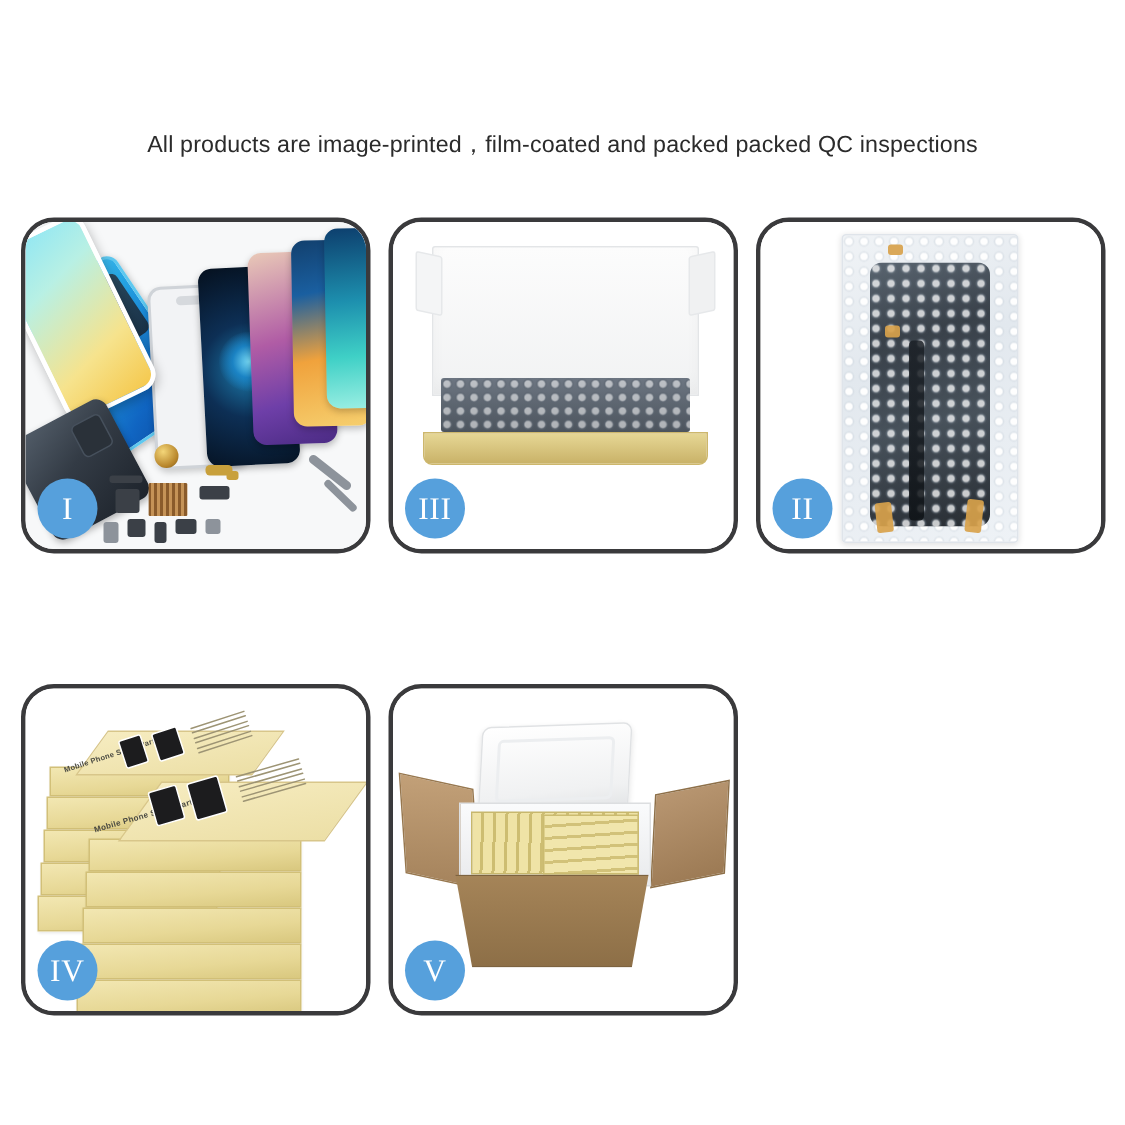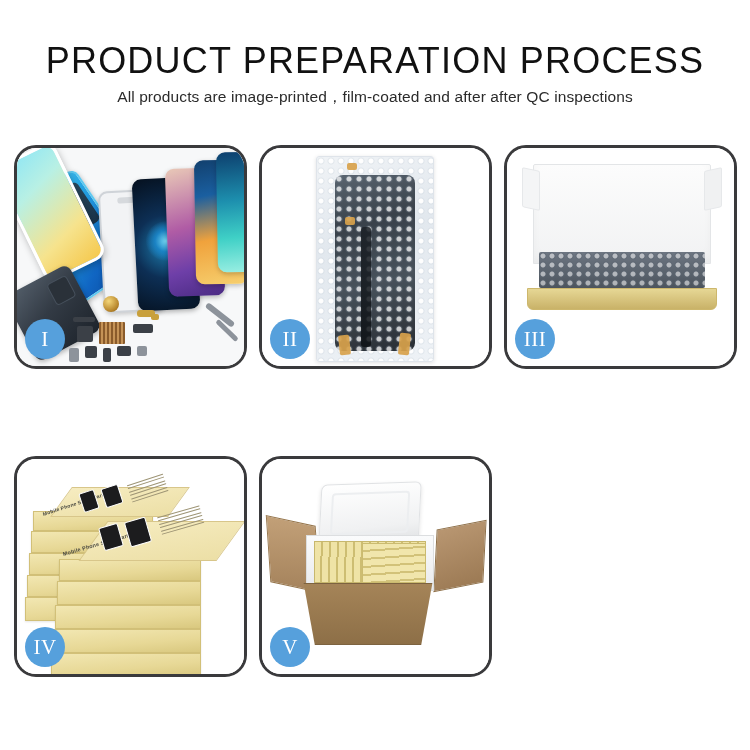--- a/index.html
+++ b/index.html
@@ -320,22 +320,21 @@
     position:absolute; width:14px; height:22px;
     background:#ab8a5e; border:1px solid #947351; opacity:.9;
   }
 </style>
 </head>
 <body>
 
 <div class="page">
 
   <div class="header">
-    <div class="title">PRODUCT PREPARATION PROCESS</div>
-    <div class="subtitle">All products are image-printed，film-coated and after after QC inspections</div>
+    <div class="subtitle">All products are image-printed，film-coated and packed packed QC inspections</div>
   </div>
 
   <div class="grid">
 
     <div class="panel">
       <div class="panel-inner p1">
         <div class="ph-blue ph"></div>
         <div class="ph-white ph"></div>
         <div class="ph-dark ph"></div>
         <div class="ph-purple ph"></div>
@@ -357,44 +356,44 @@
         <div class="part grey" style="left:120px; top:198px; width:10px; height:10px;"></div>
         <div class="part gold" style="left:134px; top:166px; width:8px; height:6px;"></div>
         <div class="part grey" style="left:186px; top:164px; width:34px; height:6px; transform:rotate(38deg); border-radius:3px;"></div>
         <div class="part grey" style="left:196px; top:180px; width:28px; height:5px; transform:rotate(44deg); border-radius:3px;"></div>
 
         <div class="badge">I</div>
       </div>
     </div>
 
     <div class="panel">
+      <div class="panel-inner p3">
+        <div class="box3-tray"></div>
+        <div class="box3-lid"></div>
+        <div class="box3-foam"></div>
+        <div class="box3-trayfront"></div>
+        <div class="badge">III</div>
+      </div>
+    </div>
+
+    <div class="panel">
       <div class="panel-inner p2">
         <div class="bubble-bag">
           <div class="bubble-inner"></div>
           <div class="flex-strip"></div>
           <div class="tape" style="left:30px; top:6px; width:10px; height:7px;"></div>
           <div class="tape" style="left:28px; top:60px; width:10px; height:8px;"></div>
           <div class="tape" style="left:22px; top:178px; width:11px; height:20px; transform:rotate(-6deg);"></div>
           <div class="tape" style="left:82px; top:176px; width:11px; height:22px; transform:rotate(6deg);"></div>
         </div>
         <div class="badge">II</div>
       </div>
     </div>
 
     <div class="panel">
-      <div class="panel-inner p3">
-        <div class="box3-tray"></div>
-        <div class="box3-lid"></div>
-        <div class="box3-foam"></div>
-        <div class="box3-trayfront"></div>
-        <div class="badge">III</div>
-      </div>
-    </div>
-
-    <div class="panel">
       <div class="panel-inner p4">
 
         <div class="stackbox" style="left:16px; top:52px; width:120px; height:20px;"></div>
         <div class="stackbox" style="left:14px; top:72px; width:120px; height:22px;"></div>
         <div class="stackbox" style="left:12px; top:94px; width:120px; height:22px;"></div>
         <div class="stackbox" style="left:10px; top:116px; width:120px; height:22px;"></div>
         <div class="stackbox" style="left:8px; top:138px; width:120px; height:24px;"></div>
 
         <div class="sb-top" style="left:44px; top:28px; width:118px; height:30px;"></div>
         <div class="sb-label" style="left:26px; top:52px; transform:rotate(-18deg); font-size:5px;">Mobile Phone Spare Parts</div>

